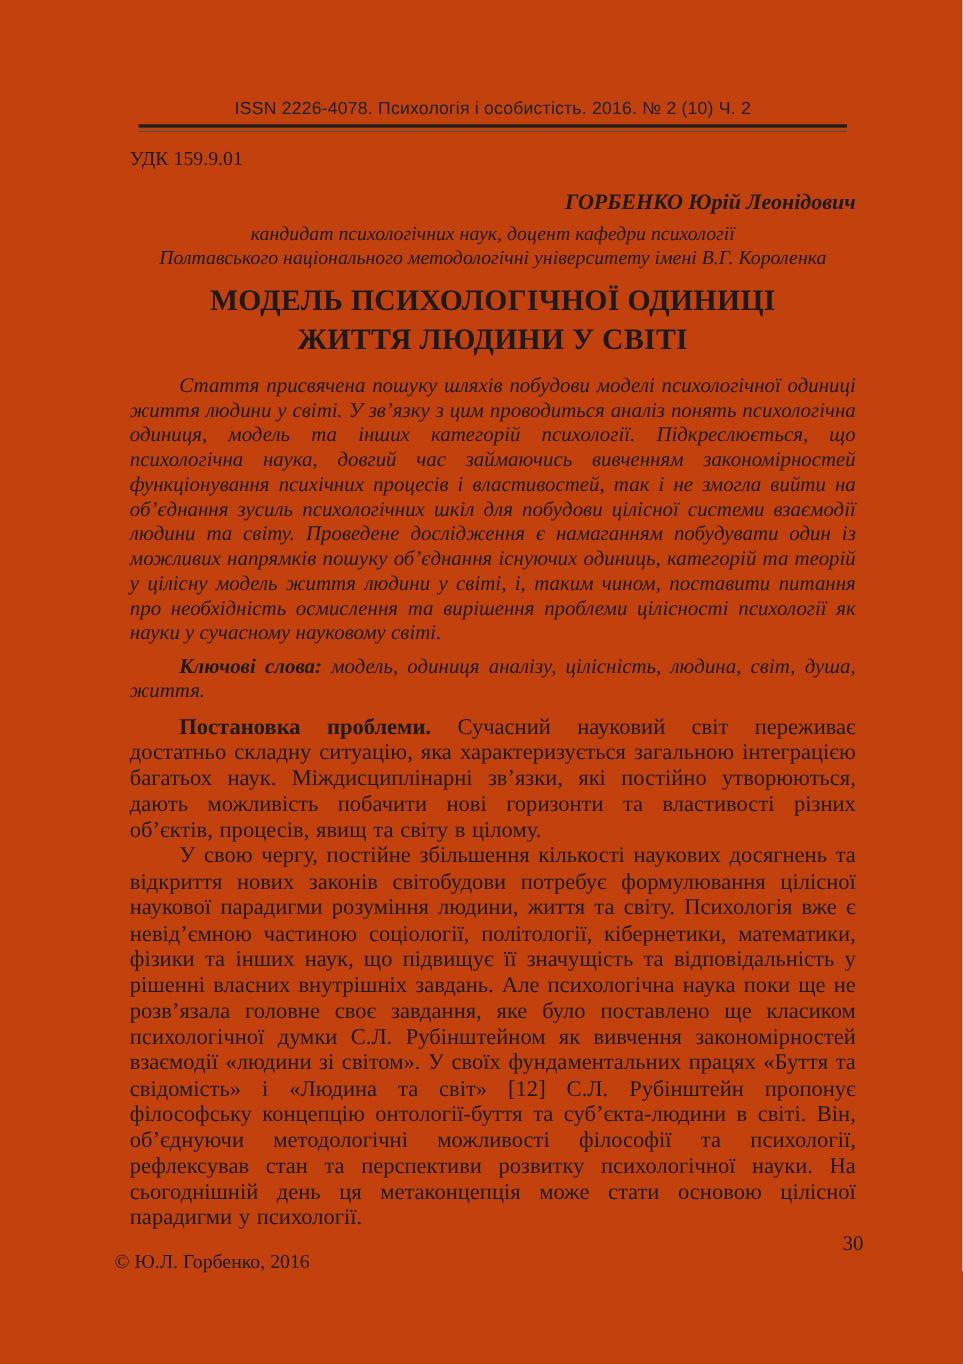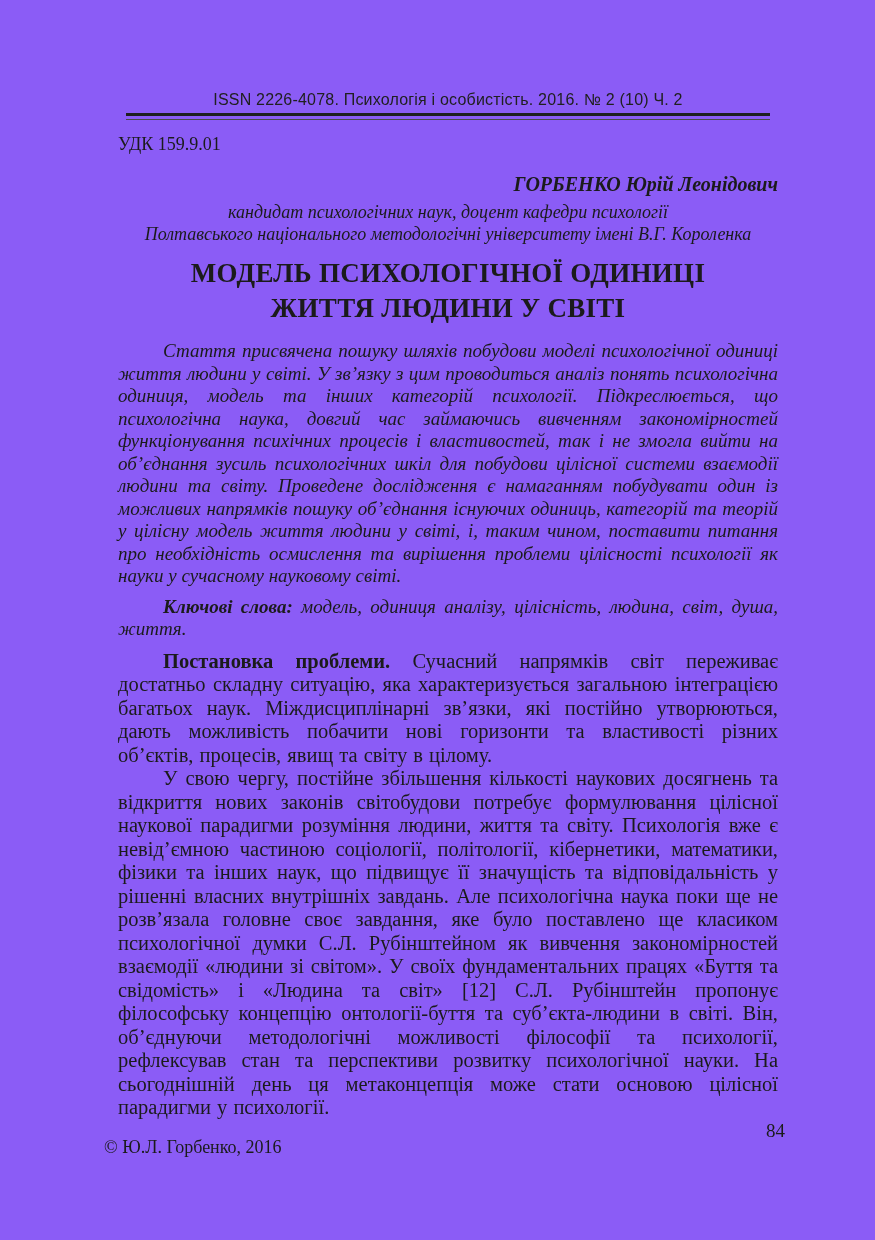--- a/index.html
+++ b/index.html
@@ -4,21 +4,21 @@
 <style>
   html, body {
     margin: 0;
     padding: 0;
     background: #ffffff;
   }
   .page {
     position: relative;
     width: 875px;
     height: 1240px;
-    background: #8b5cf6;
+    background: #c2410c;
     color: #1b1b1b;
     font-family: "Liberation Serif", serif;
     overflow: hidden;
   }
   .content {
     position: absolute;
     left: 118px;
     top: 0;
     width: 660px;
   }
@@ -132,23 +132,23 @@
       <span>ЖИТТЯ ЛЮДИНИ У СВІТІ</span>
     </h1>
 
     <p class="abstract">Стаття присвячена пошуку шляхів побудови моделі психологічної одиниці життя людини у світі. У зв’язку з цим проводиться аналіз понять психологічна одиниця, модель та інших категорій психології. Підкреслюється, що психологічна наука, довгий час займаючись вивченням закономірностей функціонування психічних процесів і властивостей, так і не змогла вийти на об’єднання зусиль психологічних шкіл для побудови цілісної системи взаємодії людини та світу. Проведене дослідження є намаганням побудувати один із можливих напрямків пошуку об’єднання існуючих одиниць, категорій та теорій у цілісну модель життя людини у світі, і, таким чином, поставити питання про необхідність осмислення та вирішення проблеми цілісності психології як науки у сучасному науковому світі.</p>
 
     <p class="keywords">
       <span class="kw-label">Ключові слова:</span><span> модель, одиниця аналізу, цілісність, людина, світ, душа, життя.</span>
     </p>
 
     <p class="body-para first">
-      <span class="lead">Постановка проблеми.</span><span> Сучасний напрямків світ переживає достатньо складну ситуацію, яка характеризується загальною інтеграцією багатьох наук. Міждисциплінарні зв’язки, які постійно утворюються, дають можливість побачити нові горизонти та властивості різних об’єктів, процесів, явищ та світу в цілому.</span>
+      <span class="lead">Постановка проблеми.</span><span> Сучасний науковий світ переживає достатньо складну ситуацію, яка характеризується загальною інтеграцією багатьох наук. Міждисциплінарні зв’язки, які постійно утворюються, дають можливість побачити нові горизонти та властивості різних об’єктів, процесів, явищ та світу в цілому.</span>
     </p>
 
     <p class="body-para">У свою чергу, постійне збільшення кількості наукових досягнень та відкриття нових законів світобудови потребує формулювання цілісної наукової парадигми розуміння людини, життя та світу. Психологія вже є невід’ємною частиною соціології, політології, кібернетики, математики, фізики та інших наук, що підвищує її значущість та відповідальність у рішенні власних внутрішніх завдань. Але психологічна наука поки ще не розв’язала головне своє завдання, яке було поставлено ще класиком психологічної думки С.Л. Рубінштейном як вивчення закономірностей взаємодії «людини зі світом». У своїх фундаментальних працях «Буття та свідомість» і «Людина та світ» [12] С.Л. Рубінштейн пропонує філософську концепцію онтології-буття та суб’єкта-людини в світі. Він, об’єднуючи методологічні можливості філософії та психології, рефлексував стан та перспективи розвитку психологічної науки. На сьогоднішній день ця метаконцепція може стати основою цілісної парадигми у психології.</p>
 
   </div>
 
   <div class="copyright">© Ю.Л. Горбенко, 2016</div>
 
-  <div class="page-number">84</div>
+  <div class="page-number">30</div>
 </div>
 
 </body></html>

